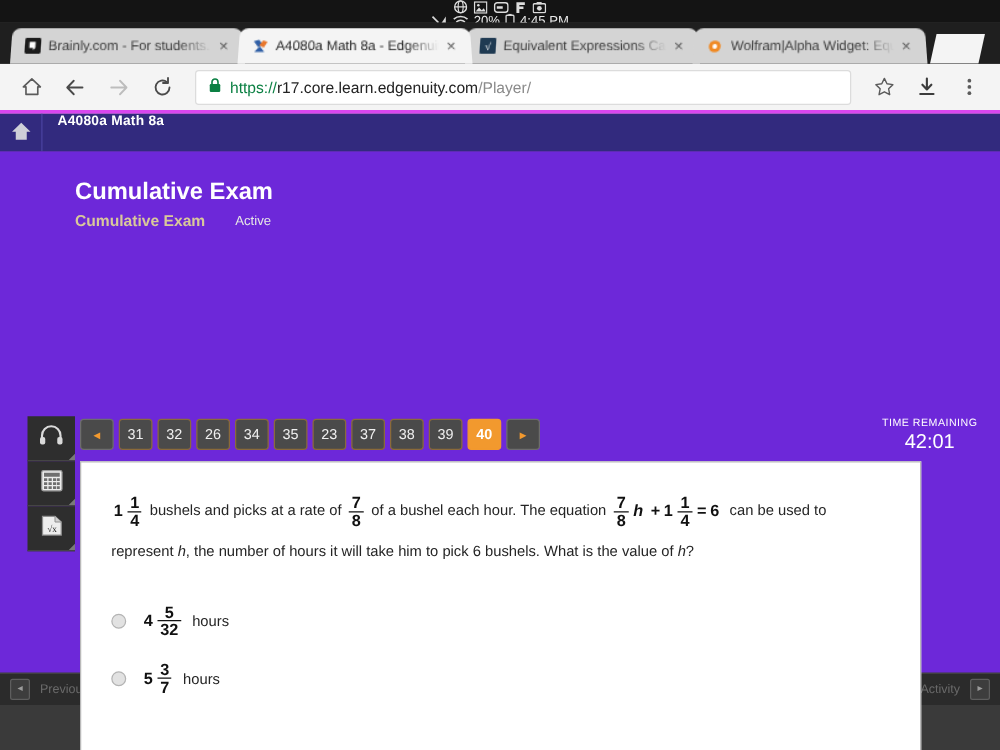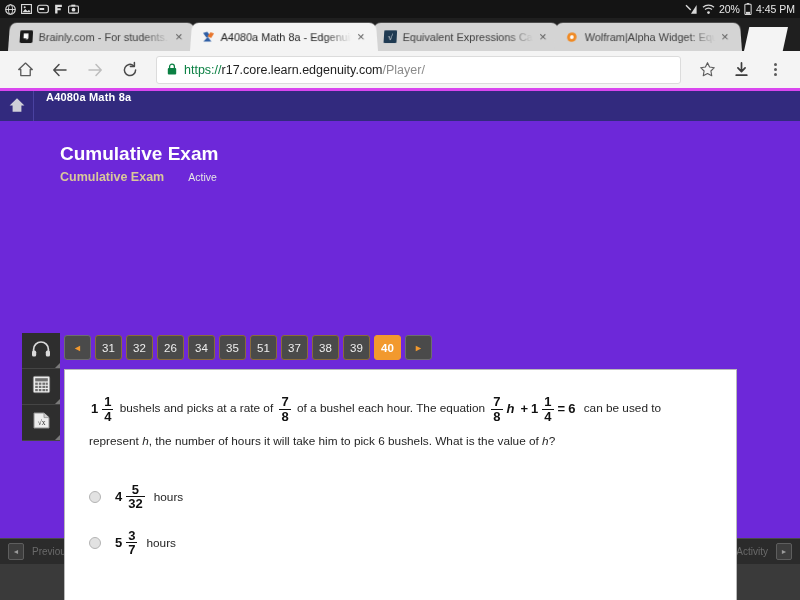--- a/index.html
+++ b/index.html
@@ -6,21 +6,21 @@
   html, body {
     width: 800px; height: 600px;
     font-family: "Liberation Sans", sans-serif;
     background: #3a3a3a; overflow: hidden;
   }
 
   
   .statusbar {
     height: 18px; background: #141414; color: #e8e8e8;
     display: flex; align-items: center; justify-content: space-between;
-    padding: 0 5px; font-size: 10px;
+    padding: 0 5px; font-size: 10px; flex-direction: column;
   }
   .sb-left { display: flex; align-items: center; gap: 5px; }
   .sb-right { display: flex; align-items: center; gap: 4px; font-size: 10.5px; }
   .sb-ico { display: inline-block; line-height: 0; }
 
   
   .tabstrip {
     height: 33px; background: #1f1f1f;
     display: flex; align-items: flex-end; padding-left: 8px;
     position: relative;
@@ -420,28 +420,32 @@
     </div>
   </div>
 
   <div class="pager">
     <div class="pg arrow">◄</div>
     <div class="pg">31</div>
     <div class="pg">32</div>
     <div class="pg">26</div>
     <div class="pg">34</div>
     <div class="pg">35</div>
-    <div class="pg">51</div>
+    <div class="pg">23</div>
     <div class="pg">37</div>
     <div class="pg">38</div>
     <div class="pg">39</div>
     <div class="pg current">40</div>
     <div class="pg arrow">►</div>
   </div>
 
+  <div class="timer">
+    <div class="timer-label">TIME REMAINING</div>
+    <div class="timer-value">42:01</div>
+  </div>
 
   <div class="card">
     <div class="qtext">
       <span class="mx">
         <span class="whole">1</span>
         <span class="frac">
           <span class="num">1</span>
           <span class="den">4</span>
         </span>
       </span>

